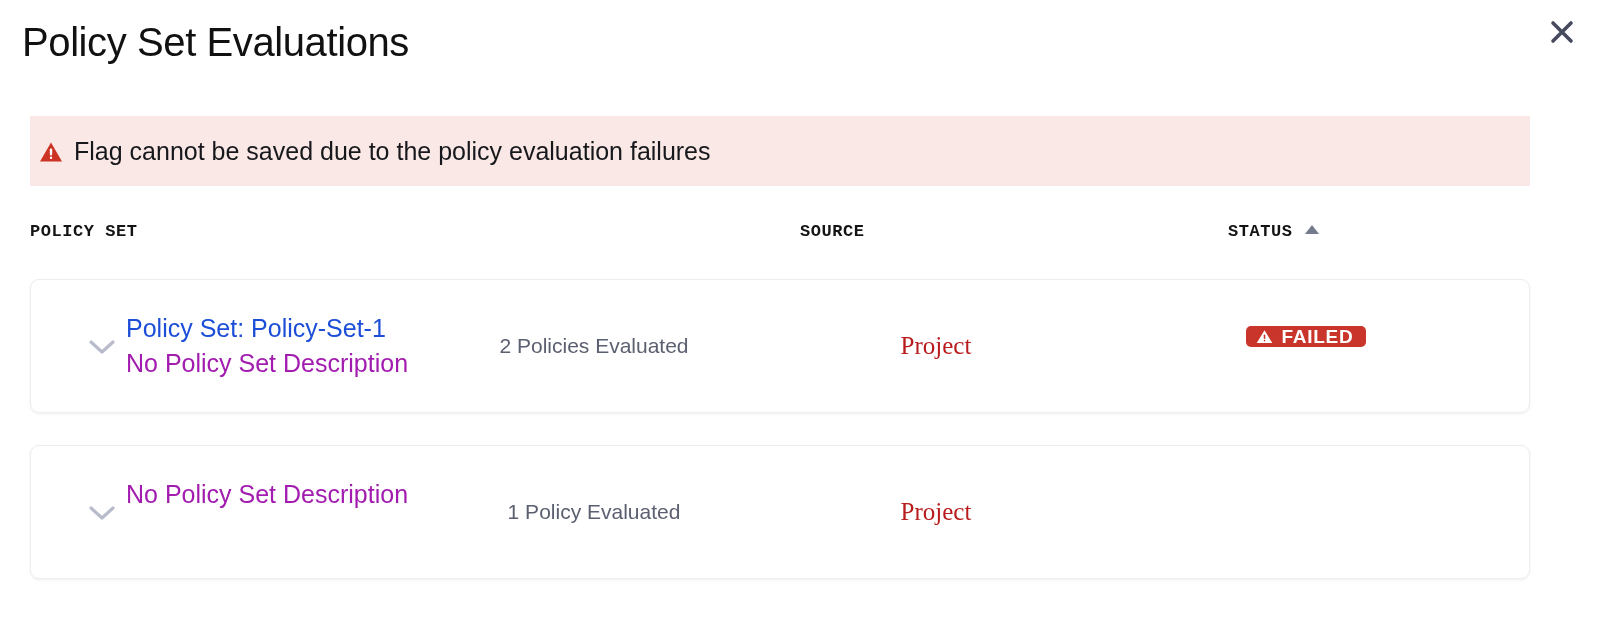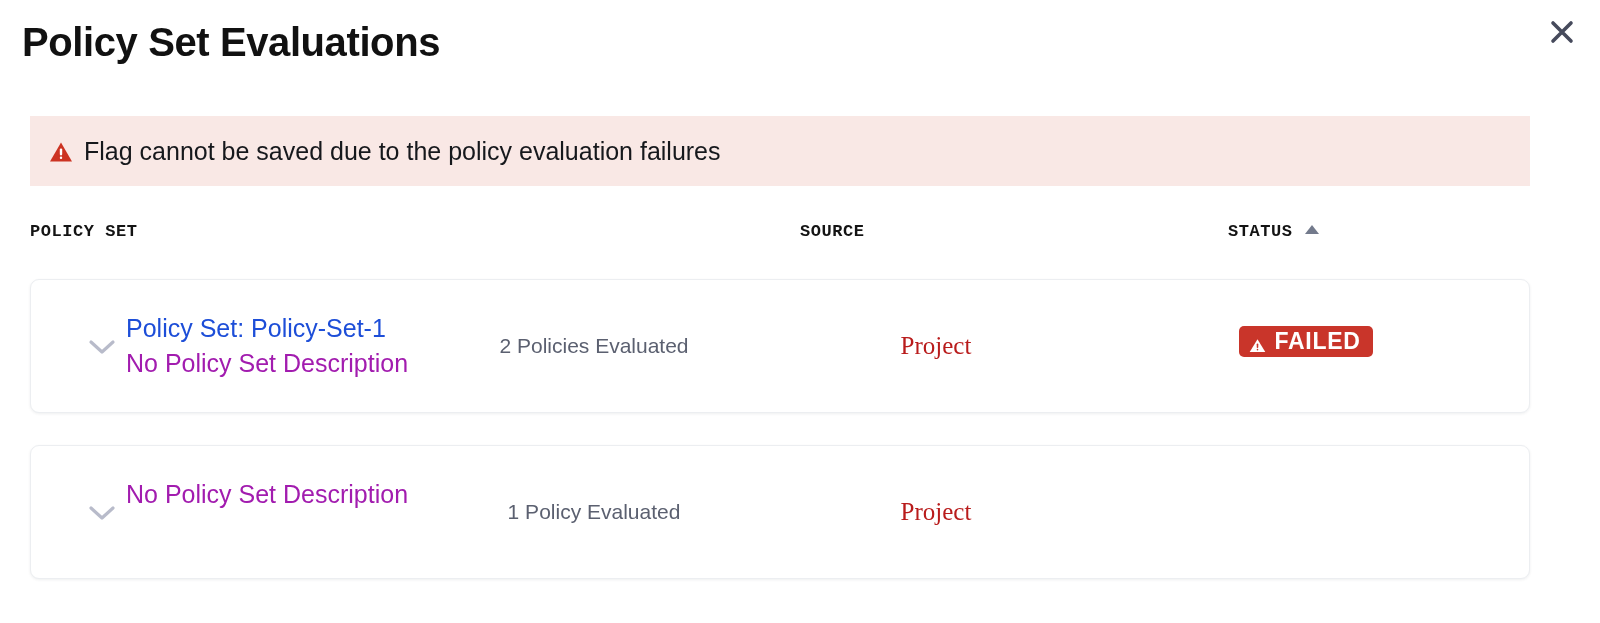--- a/index.html
+++ b/index.html
@@ -21,21 +21,21 @@
   .page-header {
     position: absolute;
     top: 0; left: 0; right: 0;
     height: 92px;
   }
   .page-title {
     position: absolute;
     left: 22px;
     top: 17px;
     font-size: 40px;
-    font-weight: bold;
+    font-weight: normal;
     letter-spacing: -0.4px;
     color: #111111;
     line-height: 50px;
     white-space: nowrap;
   }
   .close-button {
     position: absolute;
     right: 20px;
     top: 14px;
     width: 36px;
@@ -53,21 +53,21 @@
   
   .alert-banner {
     position: absolute;
     left: 30px;
     top: 116px;
     width: 1500px;
     height: 70px;
     background: #f9e8e5;
     display: flex;
     align-items: center;
-    padding-left: 19px;
+    padding-left: 9px;
   }
   .alert-icon {
     width: 24px;
     height: 24px;
     flex: 0 0 24px;
     display: block;
     margin-right: 11px;
     margin-top: 1px;
   }
   .alert-text {
@@ -194,24 +194,24 @@
     width: 290px;
     display: flex;
     justify-content: center;
   }
 
   
   .badge {
     display: inline-flex;
     align-items: center;
     gap: 9px;
-    height: 31px;
+    height: 21px;
     padding: 0 13px 0 10px;
     border-radius: 5px;
-    font-size: 23px;
+    font-size: 19px;
     font-weight: bold;
     letter-spacing: 0.7px;
     color: #ffffff;
     white-space: nowrap;
     cursor: default;
   }
   .badge-failed  { background: #c9352a; }
   .badge-success { background: #55a44e; }
   .badge-icon { width: 17px; height: 17px; display: block; flex: 0 0 17px; }
 </style>

